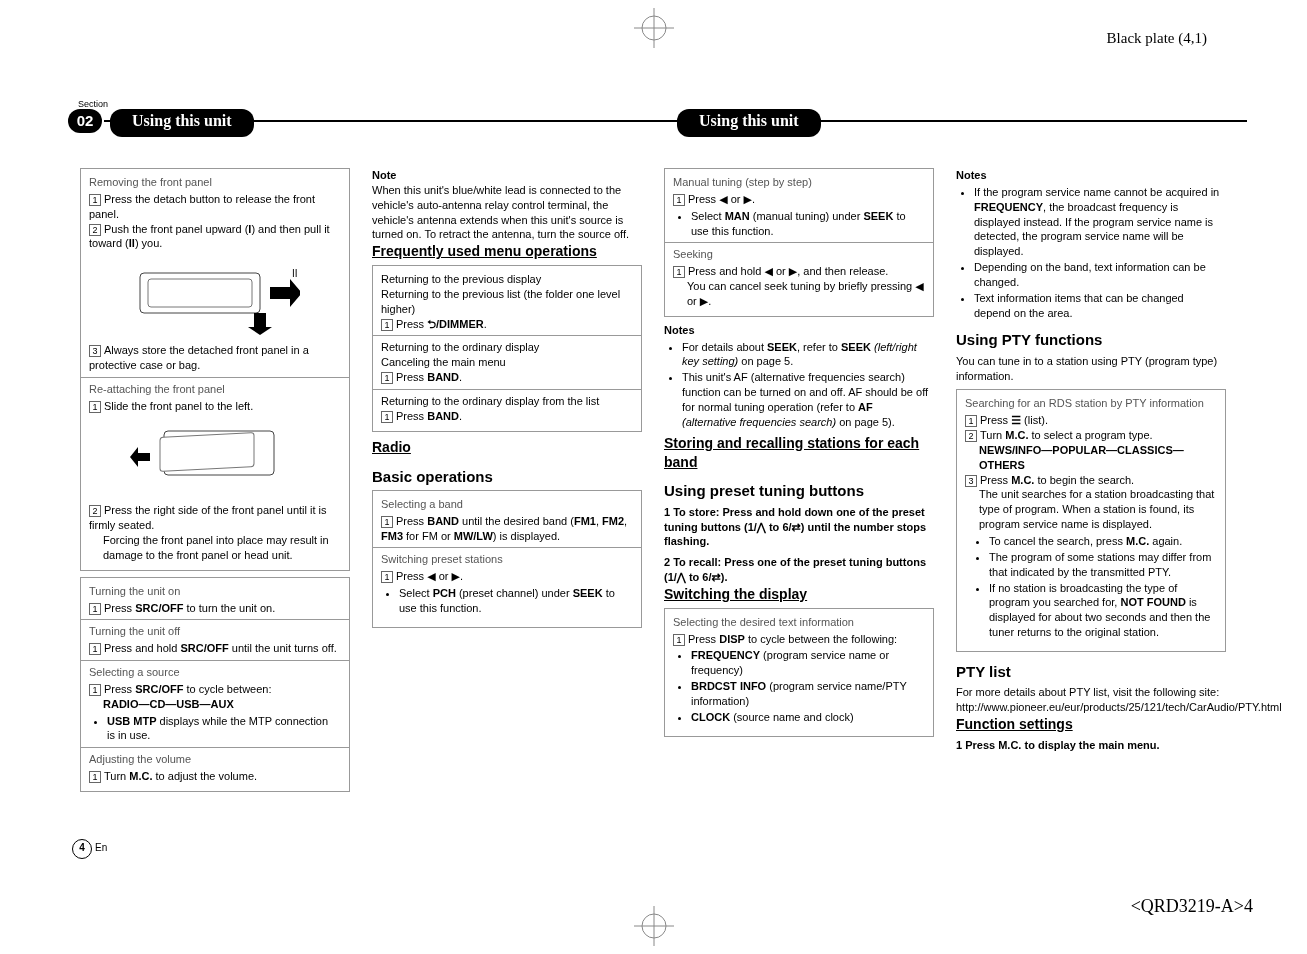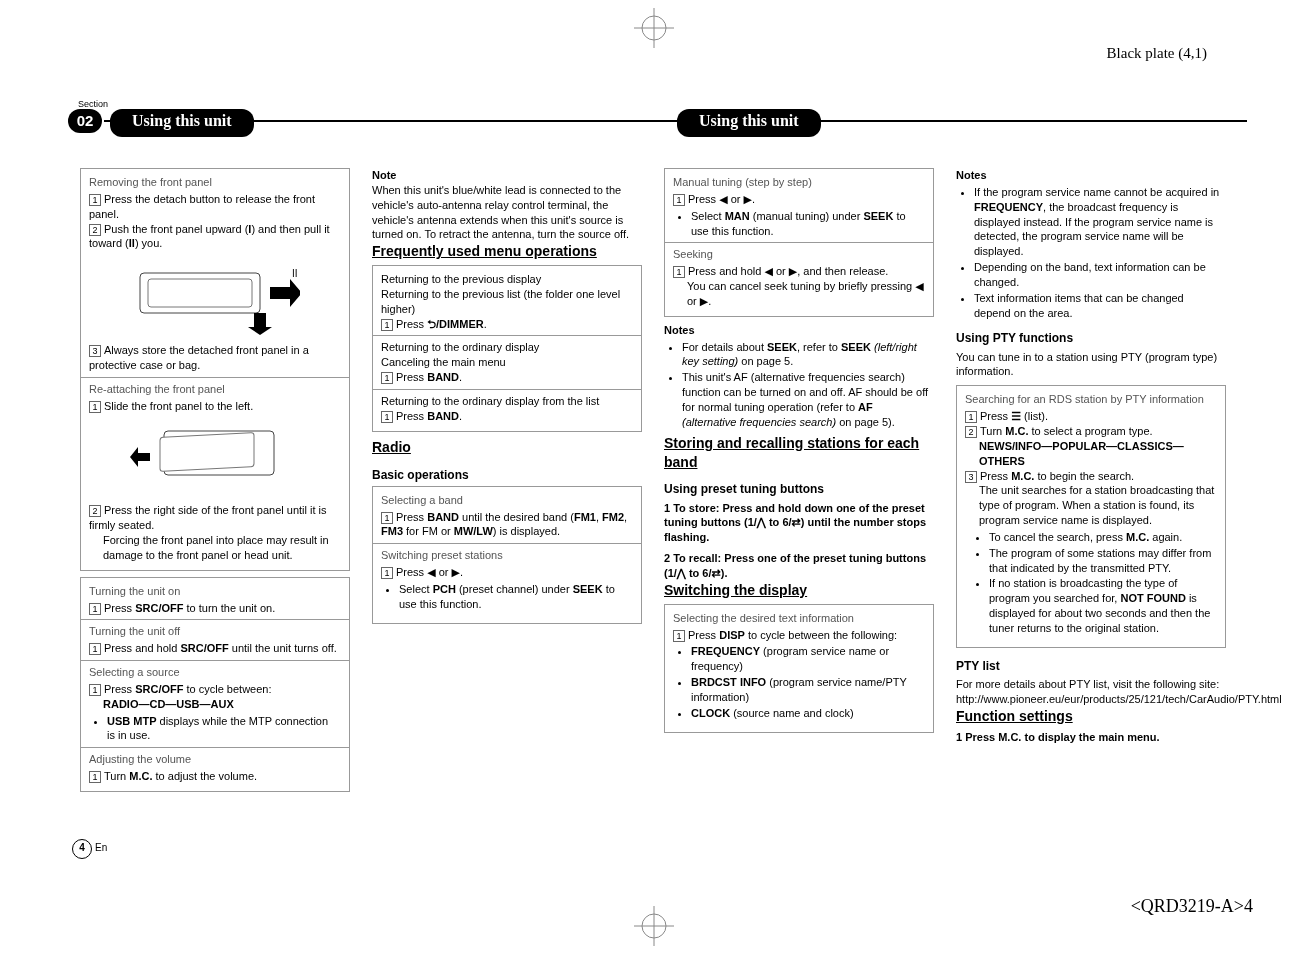--- a/index.html
+++ b/index.html
@@ -1,37 +1,37 @@
 <!DOCTYPE html>
 <html><head>
 <meta charset="utf-8">
 <style>
   html,body{margin:0;padding:0;background:#fff;font-family:Arial,Helvetica,sans-serif;color:#000;font-size:11px;line-height:1.35;}
   .page{width:1307px;height:954px;position:relative;box-sizing:border-box;}
-  .blackplate{position:absolute;top:28px;right:100px;font-family:"Times New Roman",serif;font-size:15px;margin-top:15px;}
+  .blackplate{position:absolute;top:28px;right:100px;font-family:"Times New Roman",serif;font-size:15px;}
   .regmark-top,.regmark-bot{position:absolute;left:50%;transform:translateX(-50%);}
   .regmark-top svg,.regmark-bot svg{display:block;}
   .regmark-top{top:8px;}
   .regmark-bot{bottom:8px;}
   .section-label{position:absolute;top:98px;left:78px;font-size:9px;font-weight:normal;}
   .section-num{position:absolute;top:109px;left:68px;width:34px;height:24px;background:#000;color:#fff;border-radius:12px;text-align:center;font-size:15px;font-weight:bold;line-height:24px;}
   .title-row{position:absolute;top:109px;left:104px;right:60px;height:24px;}
   .title-row .bar{position:absolute;top:11px;left:0;right:0;height:1.5px;background:#000;}
   .title-box{position:absolute;top:0;height:28px;background:#000;color:#fff;font-weight:bold;font-size:16px;line-height:24px;padding:0 22px;border-radius:12px;font-family:Liberation Serif, serif;}
   .title-box.left{left:6px;}
   .title-box.right{left:573px;}
   .content{position:absolute;top:168px;left:80px;right:60px;display:flex;gap:22px;}
   .col{width:270px;}
   .box{border:1px solid #999;padding:6px 8px 7px;margin-bottom:6px;}
   .box .head{font-size:11px;color:#555;margin-bottom:2px;}
   .step-num{display:inline-block;border:1px solid #666;font-size:9px;min-width:10px;text-align:center;line-height:10px;margin-right:3px;vertical-align:baseline;}
   .sep{height:0;border-top:1px solid #999;margin:4px -8px;}
   .bold{font-weight:bold;}
   .h3{font-size:14px;font-weight:bold;margin:0 0 4px;text-decoration:underline;}
-  .h4{font-size:12px;font-weight:bold;margin:10px 0 3px;}
+  .h4{font-size:15px;font-weight:bold;margin:10px 0 3px;}
   ul.bul{margin:2px 0 4px; padding-left:14px;}
   ul.bul li{margin:1px 4px;}
   ul.bul.nested{margin-left:6px;}
   .diag{margin:4px 0;text-align:center;}
   .diag svg{display:inline-block;}
   .pg-num{position:absolute;bottom:95px;left:72px;font-size:10px;}
   .pg-num .circ{display:inline-block;border:1.5px solid #000;border-radius:50%;width:18px;height:18px;text-align:center;line-height:15px;font-weight:bold;font-size:10px;margin-right:3px;}
   .footer-code{position:absolute;bottom:36px;right:54px;font-family:"Times New Roman",serif;font-size:18px;}
   .italic{font-style:italic;}
 </style>

